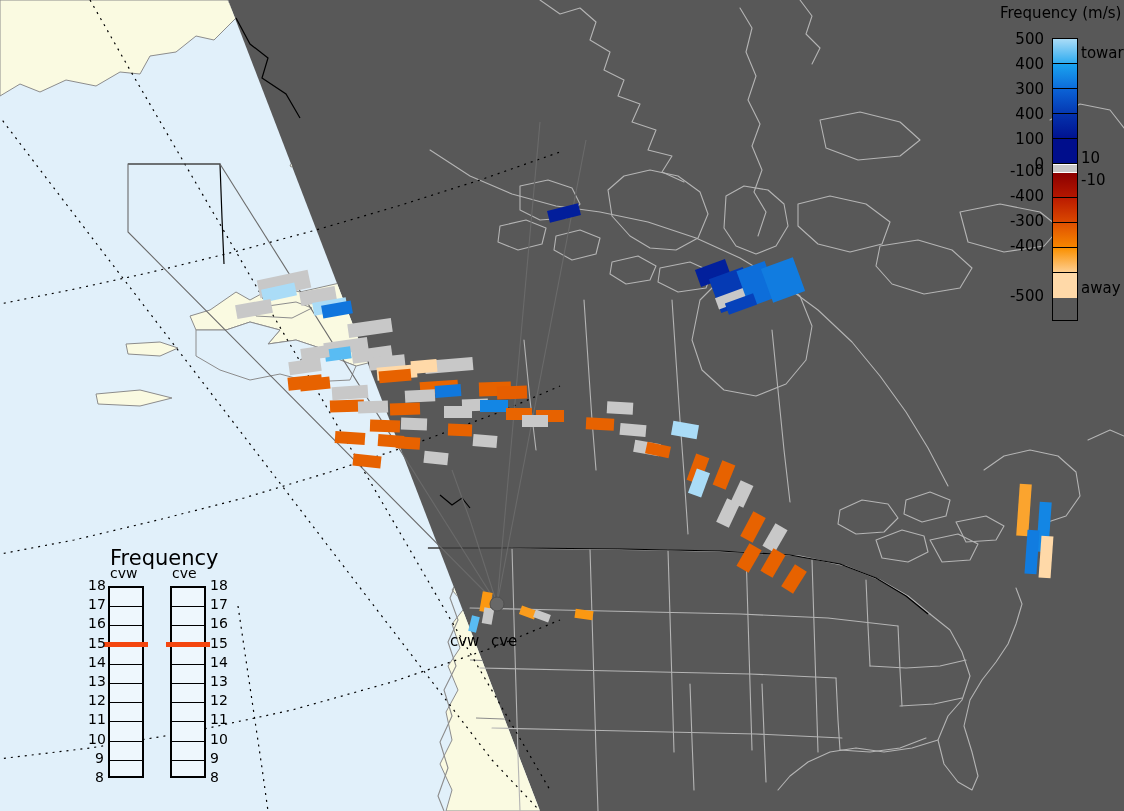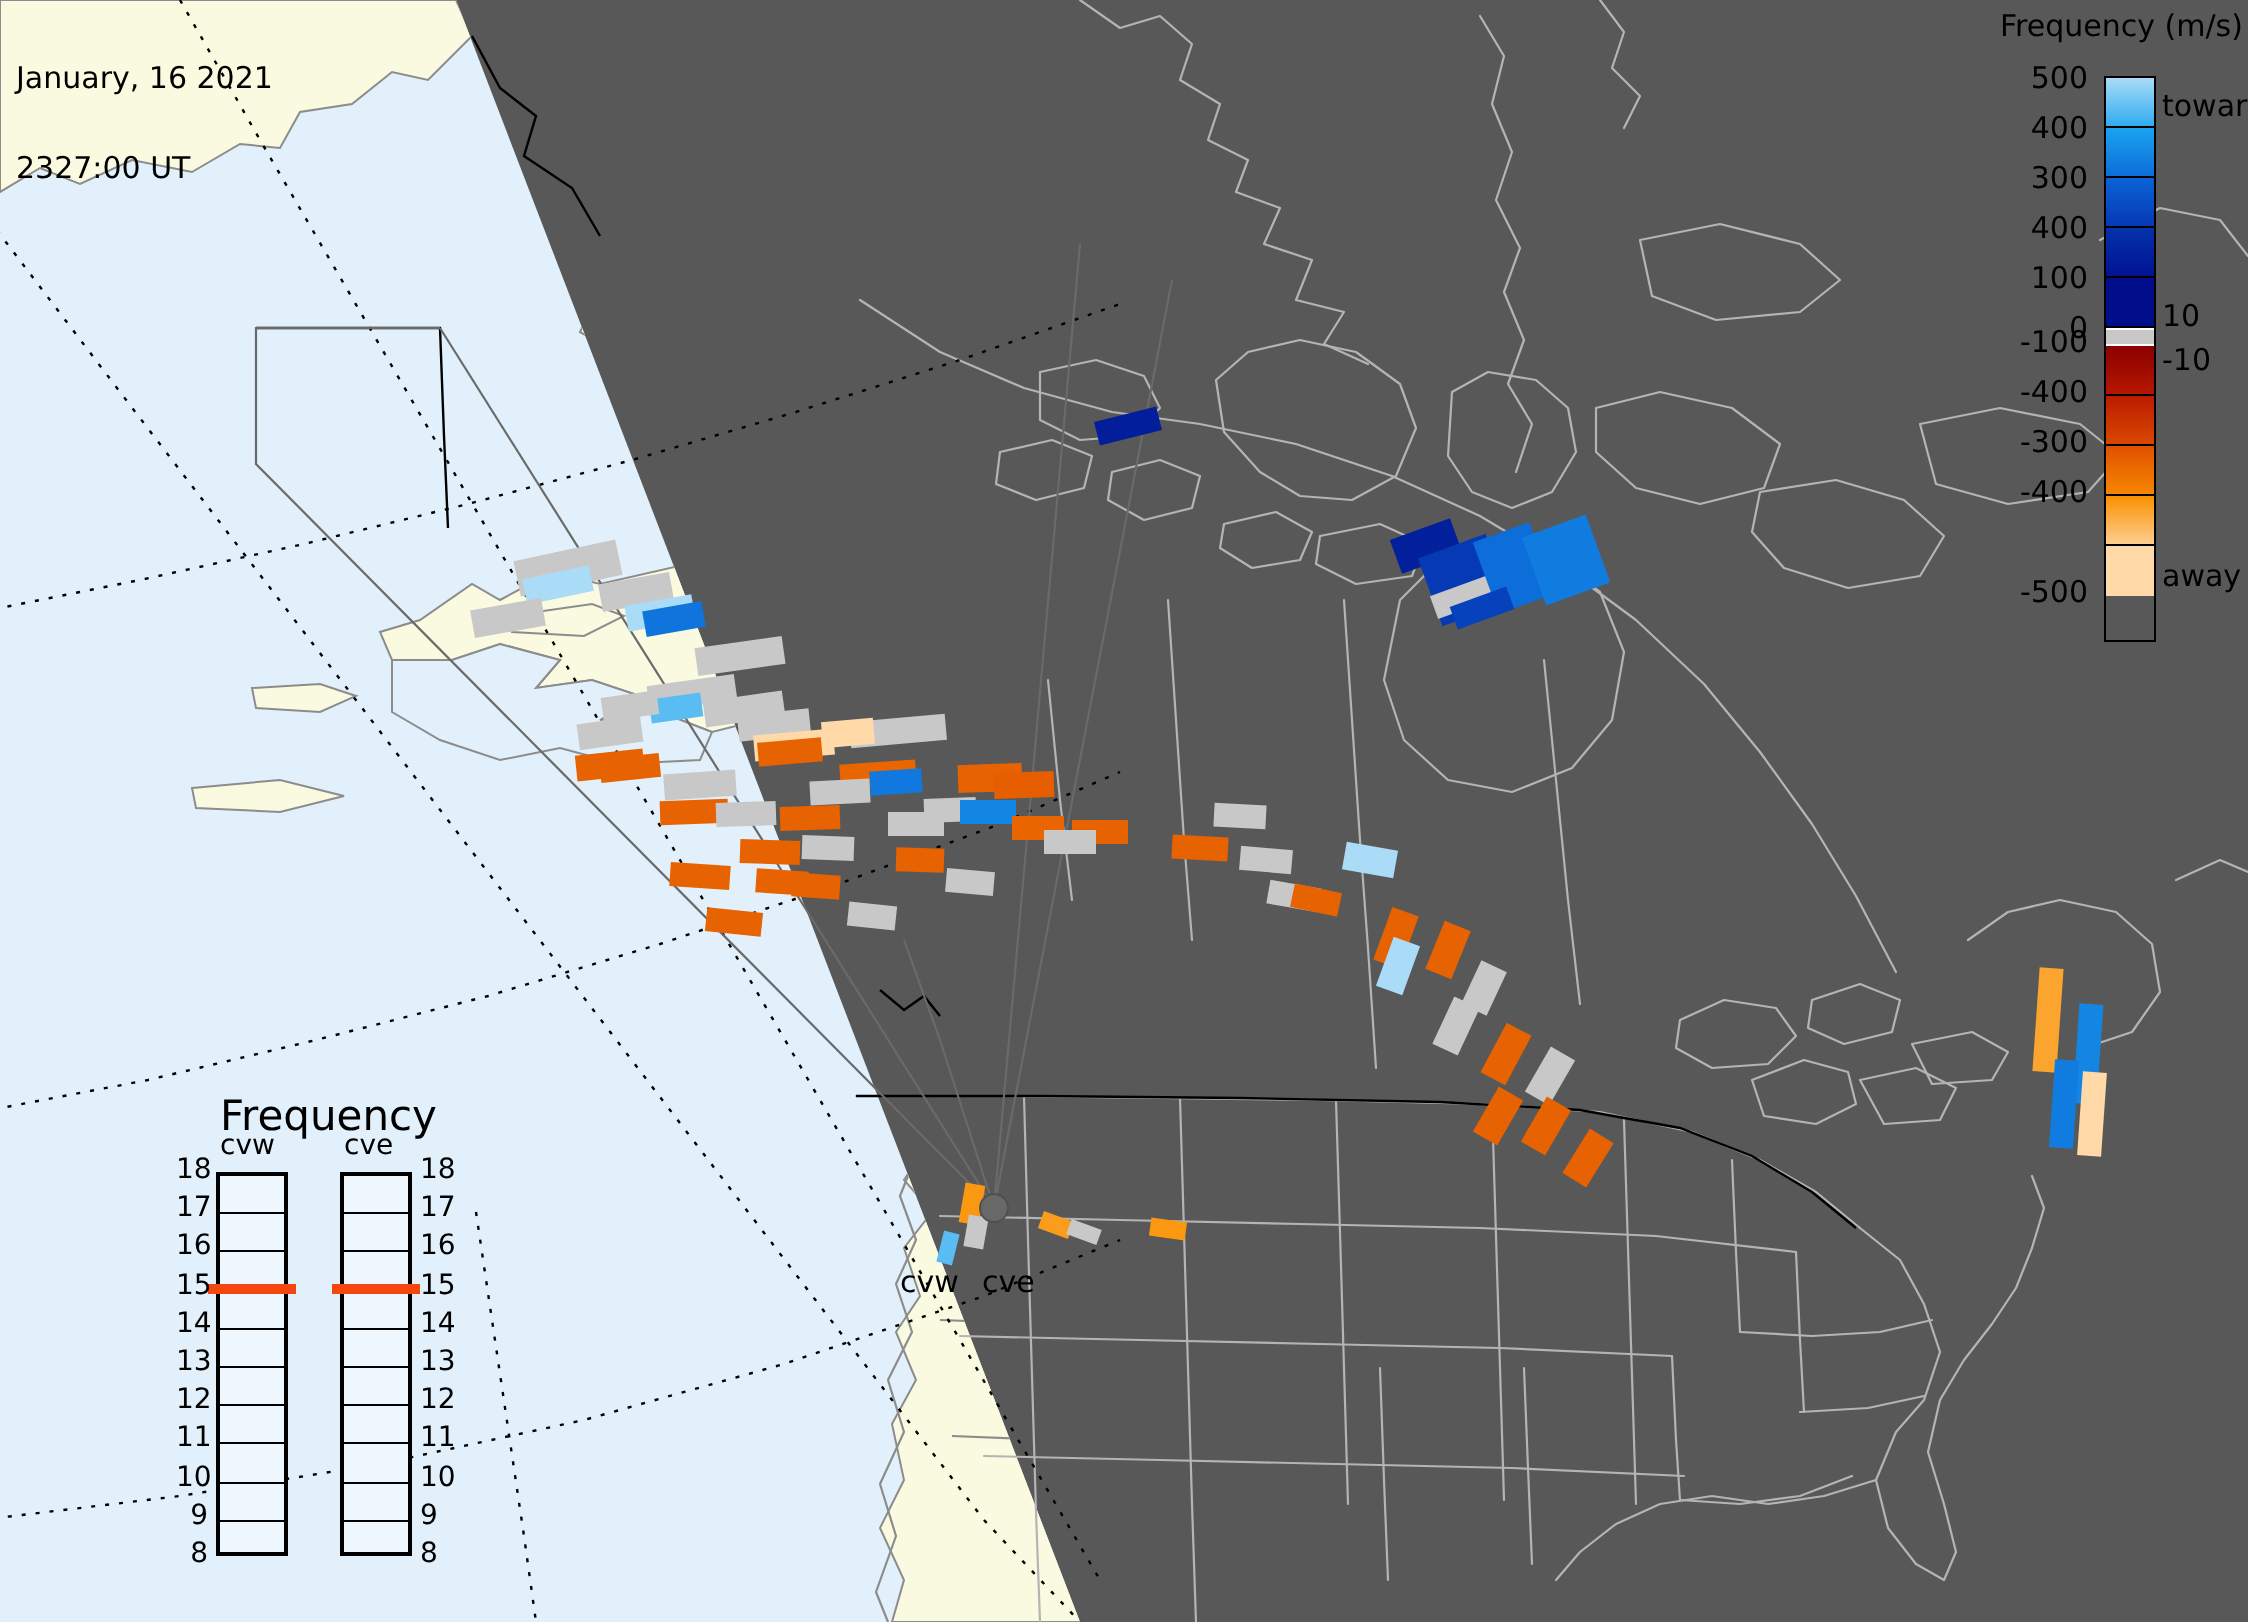--- a/index.html
+++ b/index.html
@@ -289,24 +289,20 @@
           <rect x="470" y="616" width="8" height="16" fill="#59bcf3" transform="rotate(14 474 624)"></rect>
           <rect x="520" y="608" width="16" height="9" fill="#fb9c1c" transform="rotate(20 528 612.5)"></rect>
           <rect x="534" y="612" width="16" height="8" fill="#c8c8c8" transform="rotate(20 542 616)"></rect>
           <rect x="575" y="610" width="18" height="9" fill="#fb9812" transform="rotate(8 584 614.5)"></rect>
         </g>
 
       <circle cx="497" cy="604" r="7" fill="#686868" stroke="#505050" stroke-width="1"></circle>
     </svg>
   </div>
 
-  <div id="title-block">
-    <div>January, 16 2021</div>
-    <div>2327:00 UT</div>
-  </div>
 
   <div id="cbar-panel">
     <div id="cbar-title">Frequency (m/s)</div>
     <div id="cbar-strip">
         <div class="cb-seg" style="height: 25px; background: linear-gradient(rgb(170, 220, 247), rgb(48, 172, 240));"></div>
         <div class="cb-seg" style="height: 25px; background: linear-gradient(rgb(26, 163, 239), rgb(13, 109, 218));"></div>
         <div class="cb-seg" style="height: 25px; background: linear-gradient(rgb(11, 99, 214), rgb(5, 57, 179));"></div>
         <div class="cb-seg" style="height: 25px; background: linear-gradient(rgb(4, 50, 173), rgb(1, 19, 145));"></div>
         <div class="cb-seg" style="height: 25px; background: linear-gradient(rgb(0, 14, 140), rgb(0, 14, 140));"></div>
         <div class="cb-zero" style="background: rgb(200, 200, 200);"></div>

